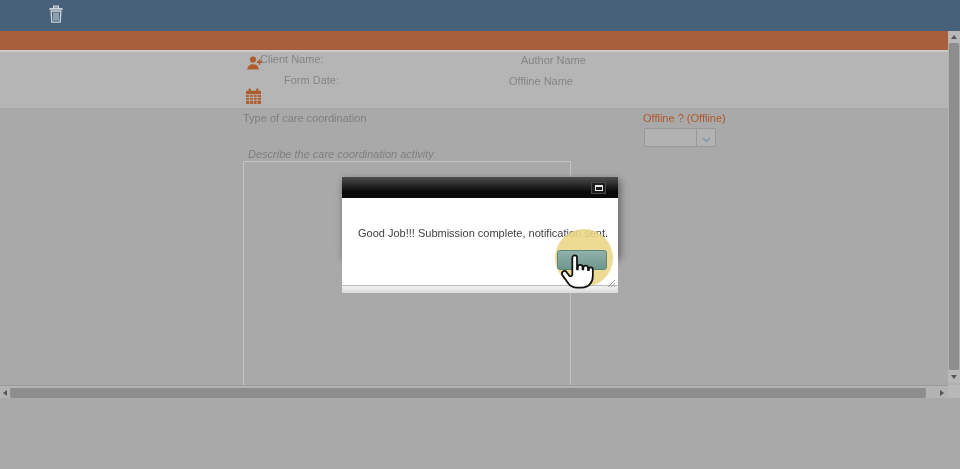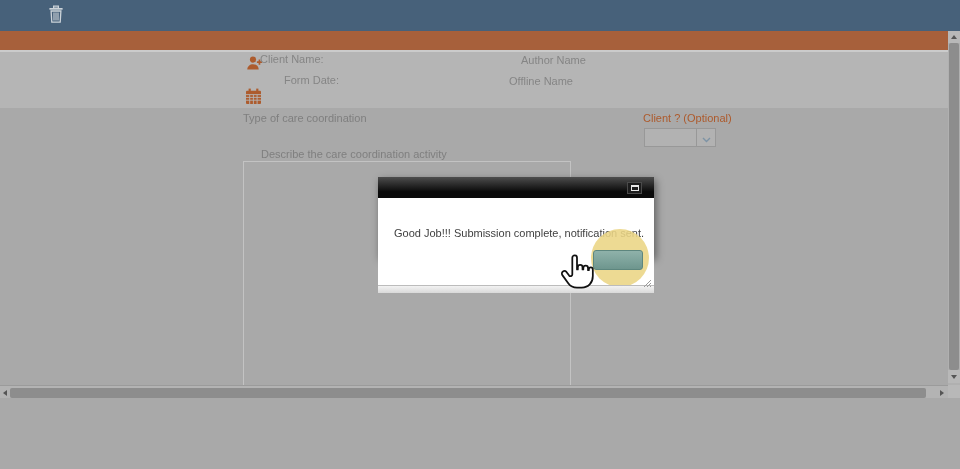--- a/index.html
+++ b/index.html
@@ -24,21 +24,21 @@
 
   
   .dropdown { left:644px; top:128px; width:72px; height:19px; display:flex; }
   .dropdown-field { width:53px; height:19px; background:#b2b2b2; border:1px solid #989898; font-size:11px; color:#555; padding:0 3px; font-family:"Liberation Sans", sans-serif; }
   .dropdown-btn { width:19px; height:19px; background:#b2b2b2; border:1px solid #989898; border-left:none; display:flex; align-items:center; justify-content:center; cursor:pointer; }
 
   
   .care-textarea { left:243px; top:161px; width:328px; height:225px; background:transparent; border:1px solid #c3c3c3; resize:none; font-family:"Liberation Sans", sans-serif; font-size:11px; color:#444; padding:4px; }
 
   
-  .modal { left:342px; top:177px; width:276px; height:80px; background:#ffffff; box-shadow:2px 3px 8px rgba(0,0,0,0.45); z-index:10;margin-left:36px; }
+  .modal { left:342px; top:177px; width:276px; height:80px; background:#ffffff; box-shadow:2px 3px 8px rgba(0,0,0,0.45); z-index:10; }
   .modal-titlebar { position:absolute; left:0; top:0; width:276px; height:21px; background:linear-gradient(#4d4d4d, #0a0a0a 70%); }
   .modal-max-btn { position:absolute; right:12px; top:5px; width:15px; height:12px; background:#1d1d1d; border:1px solid #4a4a4a; display:flex; align-items:center; justify-content:center; cursor:pointer; }
   .modal-max-glyph { width:8px; height:6px; border:1px solid #e8e8e8; border-top:2px solid #e8e8e8; }
   .modal-body { position:absolute; left:0; top:21px; width:276px; height:87px; background:#fff; }
   .modal-message { position:absolute; left:16px; top:29px; font-size:11px; color:#3f3f3f; white-space:nowrap; }
   .highlight-circle { position:absolute; left:213px; top:52px; width:58px; height:58px; border-radius:50%; background:#ead584; opacity:0.88; }
   .ok-btn { position:absolute; left:215px; top:73px; width:50px; height:20px; border:1px solid #5d8娱a…; border:1px solid #5d867e; border-radius:3px; background:linear-gradient(#8fb2aa, #6e968e); cursor:pointer; }
   .modal-strip { position:absolute; left:0; top:108px; width:276px; height:8px; background:linear-gradient(#f2f2f2, #d9d9d9); border-top:1px solid #bcbcbc; }
   .resize-grip { position:absolute; right:2px; bottom:1px; }
 
@@ -95,33 +95,33 @@
   <svg width="17" height="17" viewBox="0 0 17 17">
     <rect x="1" y="2.8" width="15" height="13.2" rx="1" fill="#ad5c2e"></rect>
     <rect x="3.6" y="0.6" width="2.2" height="3.6" fill="#ad5c2e"></rect>
     <rect x="11.2" y="0.6" width="2.2" height="3.6" fill="#ad5c2e"></rect>
     <path d="M1 6.6 h15 M1 9.4 h15 M1 12.2 h15 M4.7 6.6 v9.4 M8.4 6.6 v9.4 M12.1 6.6 v9.4" stroke="#b5b5b5" stroke-width="0.9" fill="none"></path>
   </svg>
 </div>
 
 <div class="abs label" style="left:243px; top:112px; color:#7f7f7f;text-align:center;">Type of care coordination</div>
 
-<div class="abs label-orange" style="left:643px; top:112px;">Client ? (Optional)</div>
+<div class="abs label-orange" style="left:643px; top:112px;">Offline ? (Offline)</div>
 <div class="abs dropdown">
   <input class="dropdown-field" readonly="" value="" style="">
   <div class="dropdown-btn">
     <span>
       <svg width="9" height="6" viewBox="0 0 9 6">
           <polyline points="1,1 4.5,4.5 8,1" fill="none" stroke="#7d93a5" stroke-width="1.4"></polyline>
         </svg>
     </span>
   </div>
 </div>
 
-<div class="abs label" style="left:261px; top:148px; color:#7f7f7f;">Describe the care coordination activity</div>
+<div class="abs label" style="left:248px; top:148px; color:#7f7f7f;font-style:italic;">Describe the care coordination activity</div>
 <textarea class="abs care-textarea" style=""></textarea>
 
 <div class="abs modal">
   <div class="modal-titlebar">
     <div class="modal-max-btn">
       <div class="modal-max-glyph"></div>
     </div>
   </div>
   <div class="modal-body">
     <div class="modal-message">Good Job!!! Submission complete, notification sent.</div>

